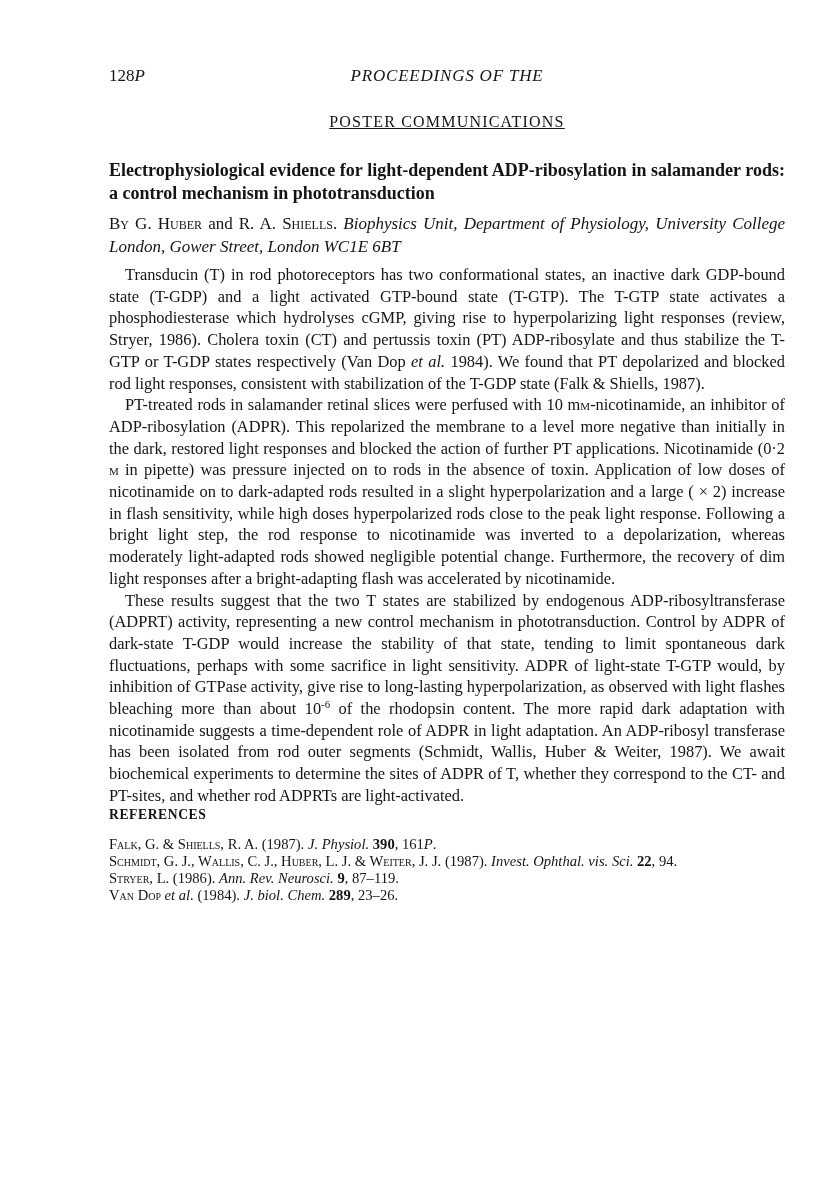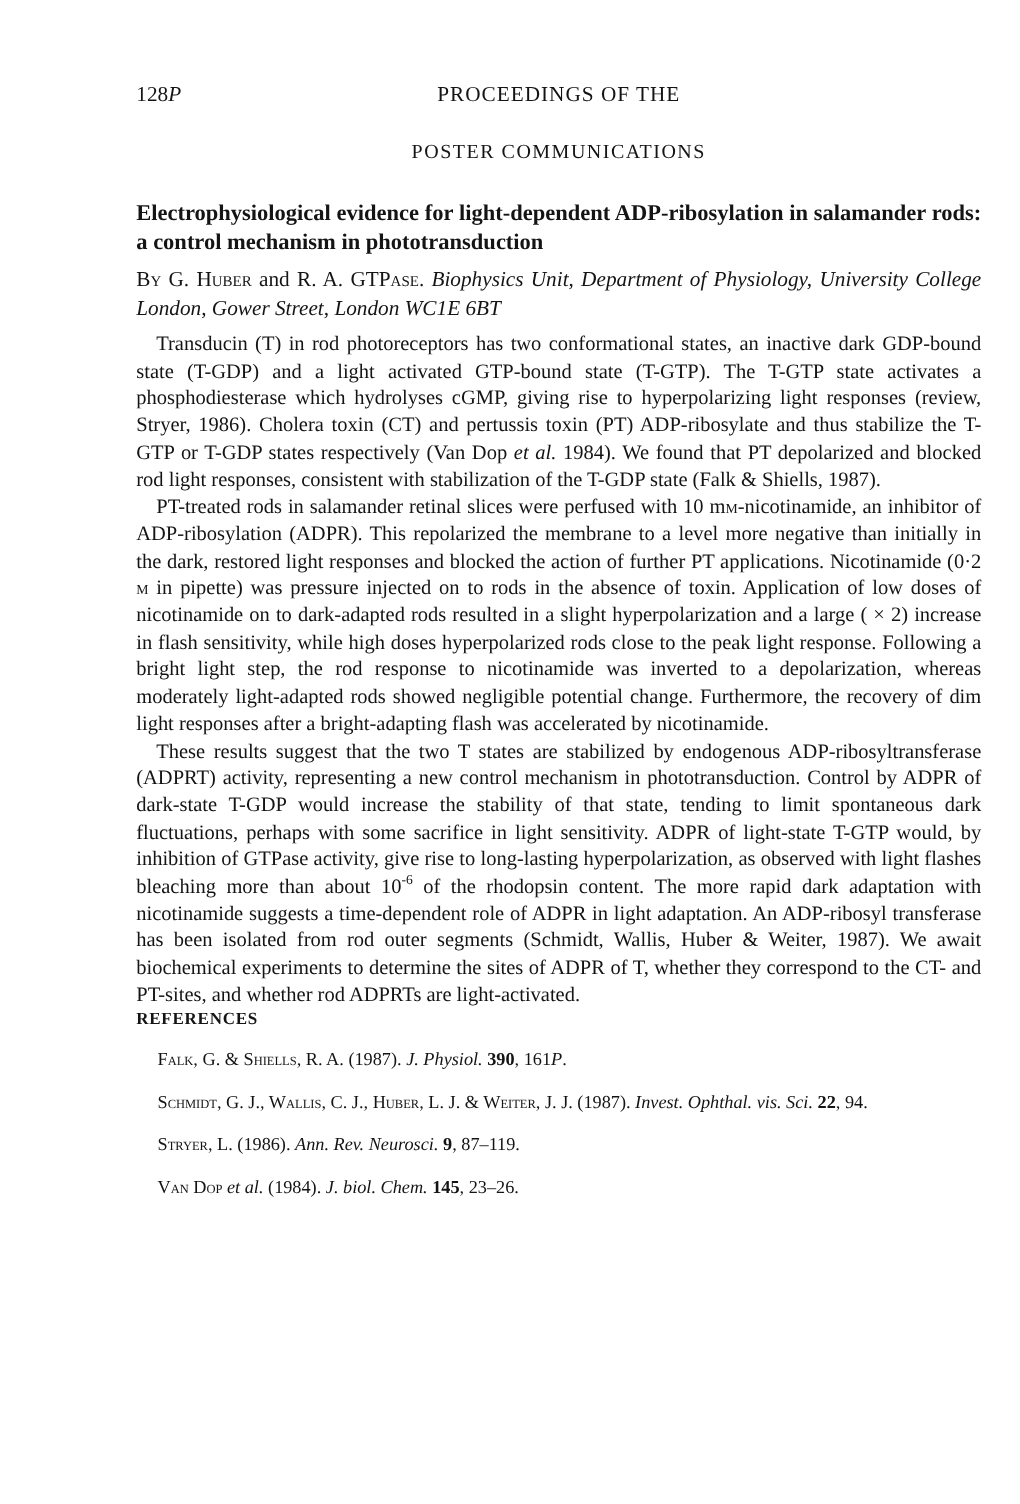--- a/index.html
+++ b/index.html
@@ -34,28 +34,30 @@
     position: absolute;
     left: 0;
     top: 0;
     text-align: center;
   }
   .running-title {
     position: absolute;
     left: 0;
     right: 0;
     text-align: center;
+    font-style: italic;
     letter-spacing: 0.8px;
   }
   .section-heading {
     margin-top: 26px;
     text-align: center;
     font-size: 16px;
     line-height: 20px;
     letter-spacing: 1.2px;
+    text-decoration: underline;
   }
   .title {
     margin: 27px 0 0 0;
     font-size: 18px;
     font-weight: bold;
     line-height: 23px;
     text-align: justify;
   }
   .byline {
     margin: 8px 0 0 0;
@@ -85,21 +87,21 @@
     font-weight: bold;
     letter-spacing: 0.6px;
     line-height: 16px;
   }
   .refs {
     margin-top: 13px;
     font-size: 14.6px;
     line-height: 17.2px;
   }
   .ref {
-    margin: 17px;
+    margin: 0;
     padding-left: 20px;
     text-indent: -20px;
     text-align: justify;
   }
   
   .seg-i  { font-style: italic; }
   .seg-b  { font-weight: bold; }
   .seg-sc { font-variant: small-caps; }
   .seg-sup { vertical-align: super; font-size: 66%; line-height: 0; }
 </style>
@@ -111,32 +113,32 @@
 
     <div class="running-head">
       <span class="page-num"><span>128</span><span class="seg-i">P</span></span>
       <span class="running-title">PROCEEDINGS OF THE</span>
     </div>
 
     <div class="section-heading">POSTER COMMUNICATIONS</div>
 
     <h1 class="title">Electrophysiological evidence for light-dependent ADP-ribosylation in salamander rods: a control mechanism in phototransduction</h1>
 
-    <p class="byline"><span class="seg-sc">By </span><span class="seg-sc">G. Huber</span><span> and </span><span class="seg-sc">R. A. GTPase</span><span>. </span><span class="seg-i">Biophysics Unit, Department of Physiology, University College London, Gower Street, London WC1E 6BT</span></p>
+    <p class="byline"><span class="seg-sc">By </span><span class="seg-sc">G. Huber</span><span> and </span><span class="seg-sc">R. A. Shiells</span><span>. </span><span class="seg-i">Biophysics Unit, Department of Physiology, University College London, Gower Street, London WC1E 6BT</span></p>
 
     <div class="body-block">
       <p class="para"><span>Transducin (T) in rod photoreceptors has two conformational states, an inactive dark GDP-bound state (T-GDP) and a light activated GTP-bound state (T-GTP). The T-GTP state activates a phosphodiesterase which hydrolyses cGMP, giving rise to hyperpolarizing light responses (review, Stryer, 1986). Cholera toxin (CT) and pertussis toxin (PT) ADP-ribosylate and thus stabilize the T-GTP or T-GDP states respectively (Van Dop </span><span class="seg-i">et al.</span><span> 1984). We found that PT depolarized and blocked rod light responses, consistent with stabilization of the T-GDP state (Falk &amp; Shiells, 1987).</span></p>
       <p class="para"><span>PT-treated rods in salamander retinal slices were perfused with 10 m</span><span class="seg-sc">m</span><span>-nicotinamide, an inhibitor of ADP-ribosylation (ADPR). This repolarized the membrane to a level more negative than initially in the dark, restored light responses and blocked the action of further PT applications. Nicotinamide (0·2 </span><span class="seg-sc">m</span><span> in pipette) was pressure injected on to rods in the absence of toxin. Application of low doses of nicotinamide on to dark-adapted rods resulted in a slight hyperpolarization and a large ( × 2) increase in flash sensitivity, while high doses hyperpolarized rods close to the peak light response. Following a bright light step, the rod response to nicotinamide was inverted to a depolarization, whereas moderately light-adapted rods showed negligible potential change. Furthermore, the recovery of dim light responses after a bright-adapting flash was accelerated by nicotinamide.</span></p>
       <p class="para"><span>These results suggest that the two T states are stabilized by endogenous ADP-ribosyltransferase (ADPRT) activity, representing a new control mechanism in phototransduction. Control by ADPR of dark-state T-GDP would increase the stability of that state, tending to limit spontaneous dark fluctuations, perhaps with some sacrifice in light sensitivity. ADPR of light-state T-GTP would, by inhibition of GTPase activity, give rise to long-lasting hyperpolarization, as observed with light flashes bleaching more than about 10</span><span class="seg-sup">-6</span><span> of the rhodopsin content. The more rapid dark adaptation with nicotinamide suggests a time-dependent role of ADPR in light adaptation. An ADP-ribosyl transferase has been isolated from rod outer segments (Schmidt, Wallis, Huber &amp; Weiter, 1987). We await biochemical experiments to determine the sites of ADPR of T, whether they correspond to the CT- and PT-sites, and whether rod ADPRTs are light-activated.</span></p>
     </div>
 
 
     <div class="ref-heading">REFERENCES</div>
 
     <div class="refs">
       <p class="ref"><span class="seg-sc">Falk, G. &amp; Shiells, R. A. (1987). </span><span class="seg-i">J. Physiol.</span><span> </span><span class="seg-b">390</span><span>, 161</span><span class="seg-i">P</span><span>.</span></p>
       <p class="ref"><span class="seg-sc">Schmidt, G. J., Wallis, C. J., Huber, L. J. &amp; Weiter, J. J. (1987). </span><span class="seg-i">Invest. Ophthal. vis. Sci.</span><span> </span><span class="seg-b">22</span><span>, 94.</span></p>
       <p class="ref"><span class="seg-sc">Stryer, L. (1986). </span><span class="seg-i">Ann. Rev. Neurosci.</span><span> </span><span class="seg-b">9</span><span>, 87–119.</span></p>
-      <p class="ref"><span class="seg-sc">Van Dop </span><span class="seg-i">et al.</span><span> (1984). </span><span class="seg-i">J. biol. Chem.</span><span> </span><span class="seg-b">145</span><span>, 23–26.</span></p>
+      <p class="ref"><span class="seg-sc">Van Dop </span><span class="seg-i">et al.</span><span> (1984). </span><span class="seg-i">J. biol. Chem.</span><span> </span><span class="seg-b">289</span><span>, 23–26.</span></p>
     </div>
 
   </div>
 </div>
 
 </body></html>

